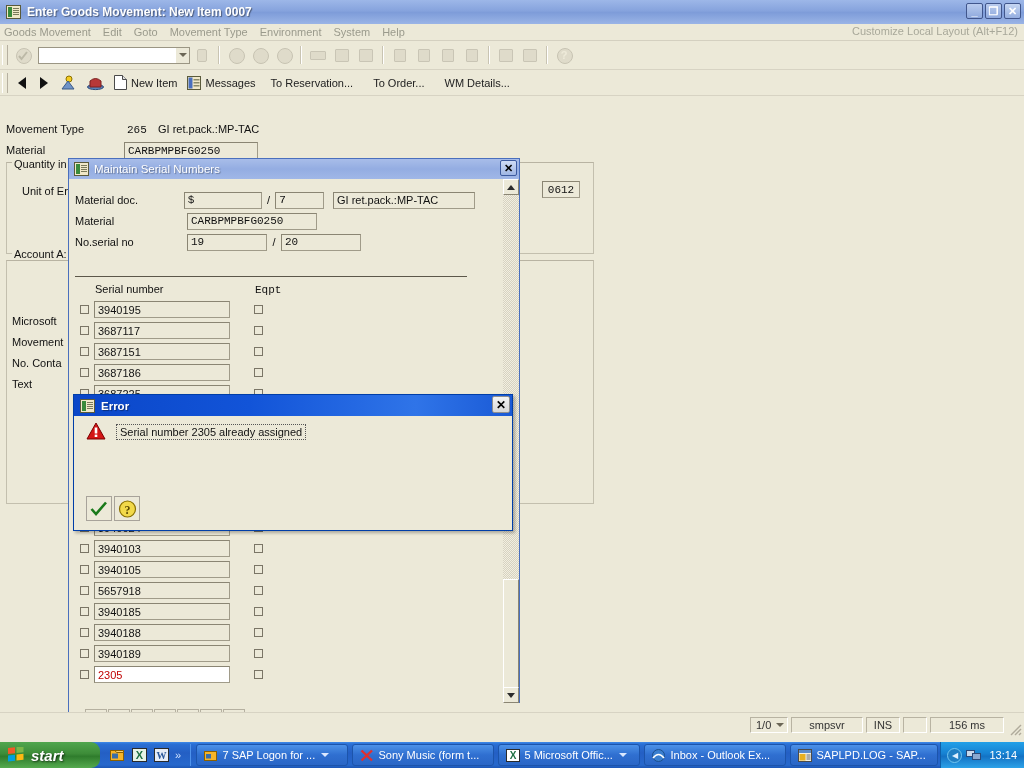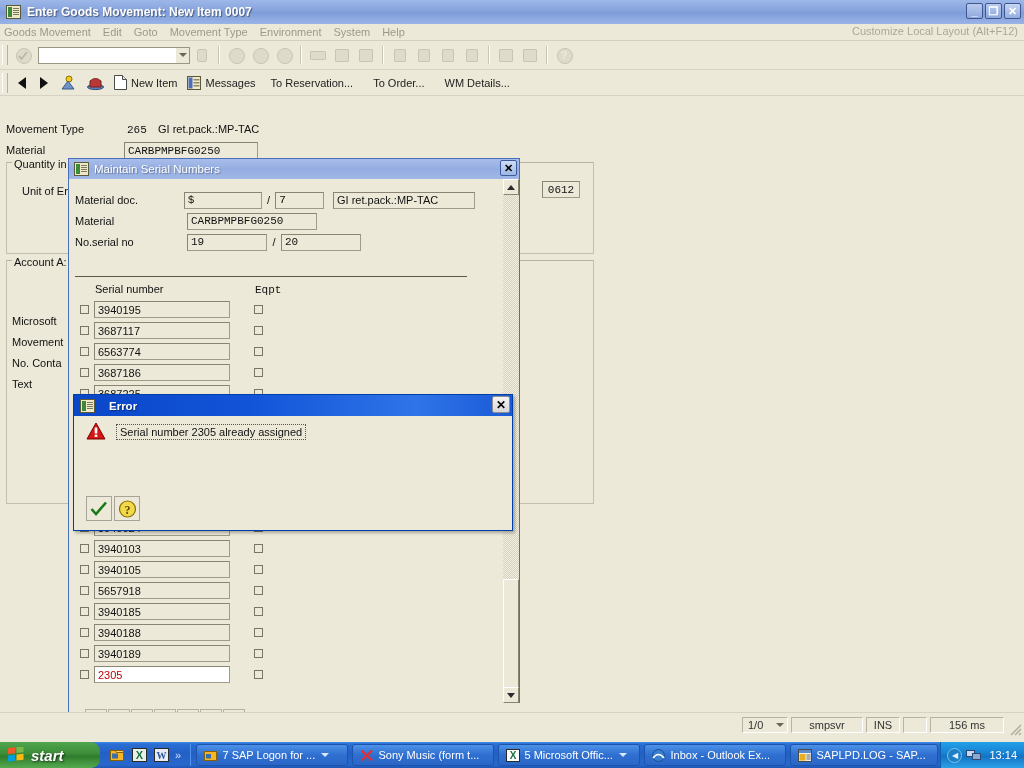--- a/index.html
+++ b/index.html
@@ -141,21 +141,21 @@
   
   #dlg-bottom{position:absolute;left:0;bottom:0;width:452px;height:32px;background:#ece9d8;display:flex;align-items:center;}
   .dbtn{width:22px;height:21px;border:1px solid #b5b0a0;background:#ece9d8;box-sizing:border-box;
     display:flex;align-items:center;justify-content:center;margin-left:1px;}
   .dbtn:first-child{margin-left:16px;}
 
   
   #dlg-error{position:absolute;left:73px;top:394px;width:440px;height:137px;
     background:#ece9d8;border:1px solid #003ea8;box-sizing:border-box;box-shadow:2px 2px 3px rgba(0,0,0,.28);}
   #dlg-error .etitle{height:21px;background:linear-gradient(to right,#0a46c8 0%,#1254d8 40%,#2f74e8 78%,#1a5ad6 100%);
-    display:flex;align-items:center;position:relative;gap:8px;}
+    display:flex;align-items:center;position:relative;}
   #dlg-error .etxt{color:#fff;font-weight:bold;font-size:11.5px;text-shadow:1px 1px 1px rgba(0,0,0,.4);}
   .eclose{position:absolute;right:2px;top:1px;width:18px;height:17px;
     background:linear-gradient(to bottom,#f4f4f4,#d8d8d8);border:1px solid #8f8f8f;border-radius:2px;
     color:#000;font-size:12px;font-weight:bold;display:flex;align-items:center;justify-content:center;box-sizing:border-box;}
   #err-msg{position:absolute;left:42px;top:29px;font-size:11px;color:#111;
     border:1px dotted #555;padding:1px 3px;background:transparent;}
   #err-icon{position:absolute;left:12px;top:27px;width:20px;height:19px;}
   #err-buttons{position:absolute;left:12px;bottom:9px;display:flex;}
   .ebtn{width:26px;height:25px;border:1px solid #a8a39a;background:#ece9d8;box-sizing:border-box;
     display:flex;align-items:center;justify-content:center;margin-right:2px;}
@@ -359,21 +359,21 @@
 
     <span class="flabel" style="left:6px;top:48px">Material</span>
     <span class="finput" style="left:124px;top:46px;width:134px">CARBPMPBFG0250</span>
 
     <div class="fgroup" style="left:6px;top:66px;width:588px;height:92px"></div>
     <span class="flabel" style="left:12px;top:62px;background:#ece9d8;padding:0 2px">Quantity in</span>
     <span class="flabel" style="left:22px;top:89px">Unit of En</span>
     <span class="finput" style="left:542px;top:85px;width:38px;justify-content:center;padding:0">0612</span>
 
     <div class="fgroup" style="left:6px;top:164px;width:588px;height:244px"></div>
-    <span class="flabel" style="left:12px;top:160px;background:#ece9d8;padding:0 2px">Account A:</span>
+    <span class="flabel" style="left:12px;top:152px;background:#ece9d8;padding:0 2px">Account A:</span>
     <span class="flabel" style="left:12px;top:219px">Microsoft</span>
     <span class="flabel" style="left:12px;top:240px">Movement</span>
     <span class="flabel" style="left:12px;top:261px">No. Conta</span>
     <span class="flabel" style="left:12px;top:282px">Text</span>
   </div>
 
   <div id="dlg-serial">
     <div class="dtitle">
       <span style="margin:0 5px 0 5px;display:flex">
           <span class="sapicon"></span>
@@ -415,21 +415,21 @@
           <span class="sfield">3940195</span>
           <span class="eqpt"></span>
         </div>
         <div class="srow">
           <span class="cbx"></span>
           <span class="sfield">3687117</span>
           <span class="eqpt"></span>
         </div>
         <div class="srow">
           <span class="cbx"></span>
-          <span class="sfield">6563774</span>
+          <span class="sfield">3687151</span>
           <span class="eqpt"></span>
         </div>
         <div class="srow">
           <span class="cbx"></span>
           <span class="sfield">3687186</span>
           <span class="eqpt"></span>
         </div>
         <div class="srow">
           <span class="cbx"></span>
           <span class="sfield">3687225</span>
@@ -596,21 +596,21 @@
         <svg width="19" height="18">
           <circle cx="9.5" cy="9" r="8" fill="#f2d94a" stroke="#8a7000" stroke-width="1.2"></circle>
           <text x="9.5" y="13.5" text-anchor="middle" font-size="12" font-family="Liberation Serif, serif" fill="#5a4a00" font-weight="bold">?</text>
         </svg>
       </div>
     </div>
   </div>
 
   <div id="statusbar">
     <div style="flex:1"></div>
-    <div class="sbcell" style="width:46px;justify-content:space-between;padding-right:3px">
+    <div class="sbcell" style="width:38px;justify-content:space-between;padding-right:3px">
       <span>1/0</span>
       <span class="cv"></span>
     </div>
     <div class="sbcell" style="width:72px">smpsvr</div>
     <div class="sbcell" style="width:34px">INS</div>
     <div class="sbcell" style="width:24px"></div>
     <div class="sbcell" style="width:74px;margin-right:20px">156 ms</div>
     <div id="grip">
       <svg width="14" height="14">
         <line x1="13" y1="3" x2="3" y2="13" stroke="#b0ab9b" stroke-width="1.4"></line>

